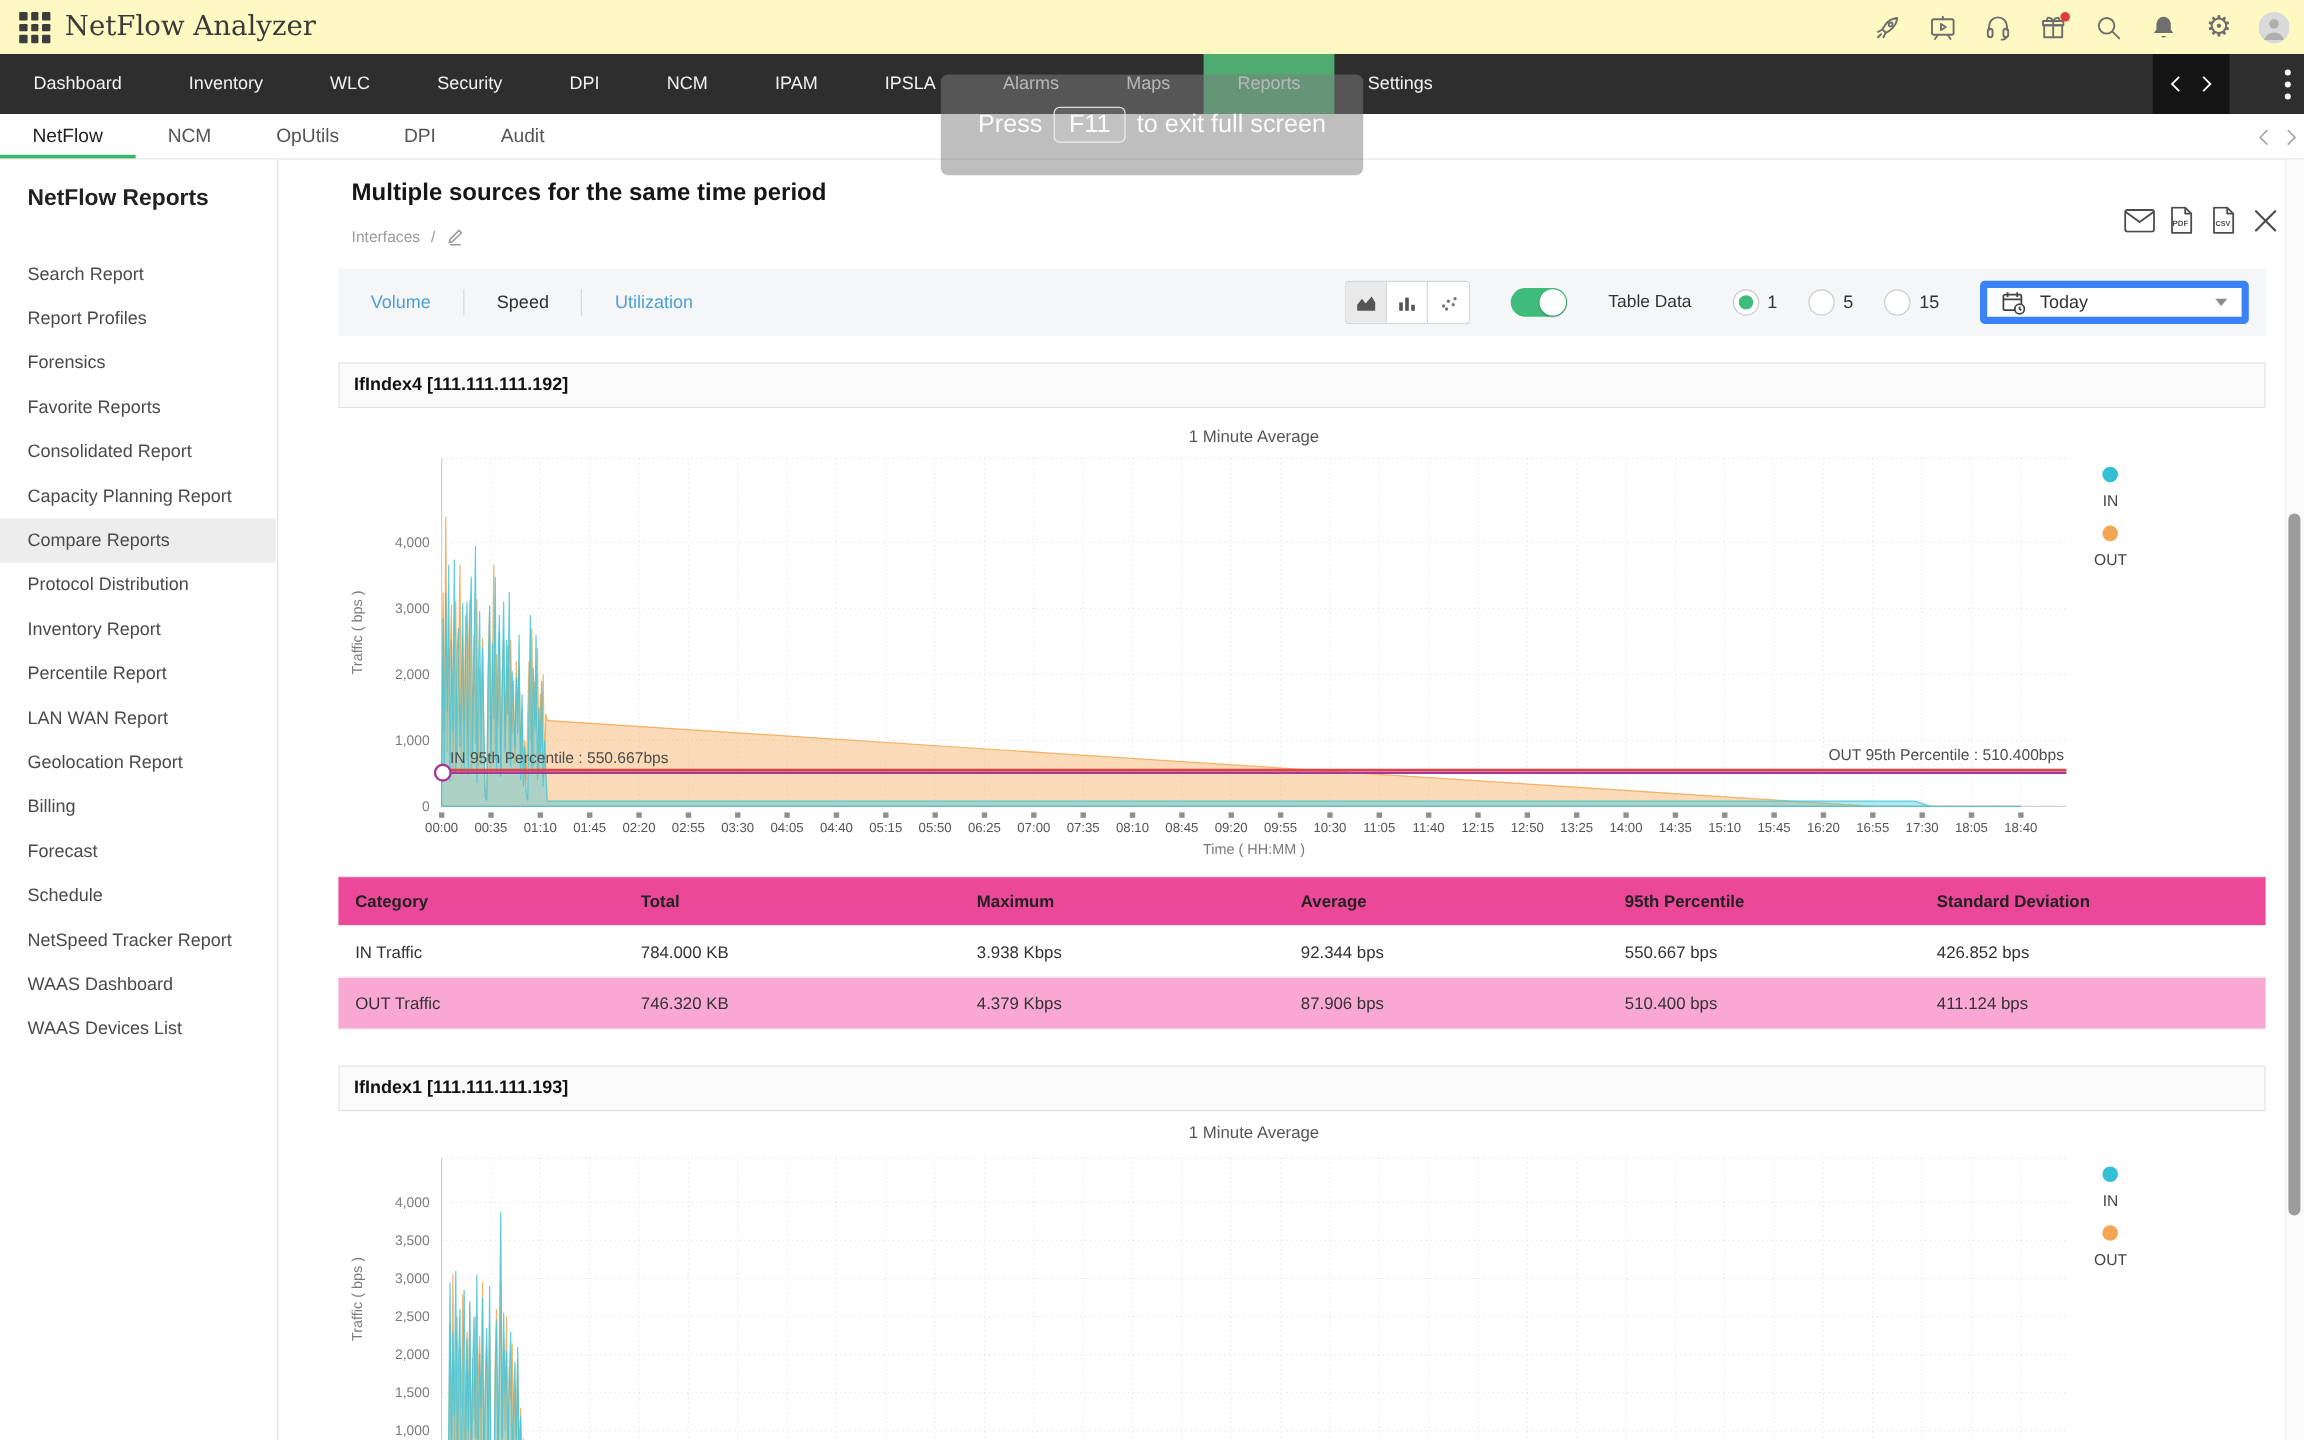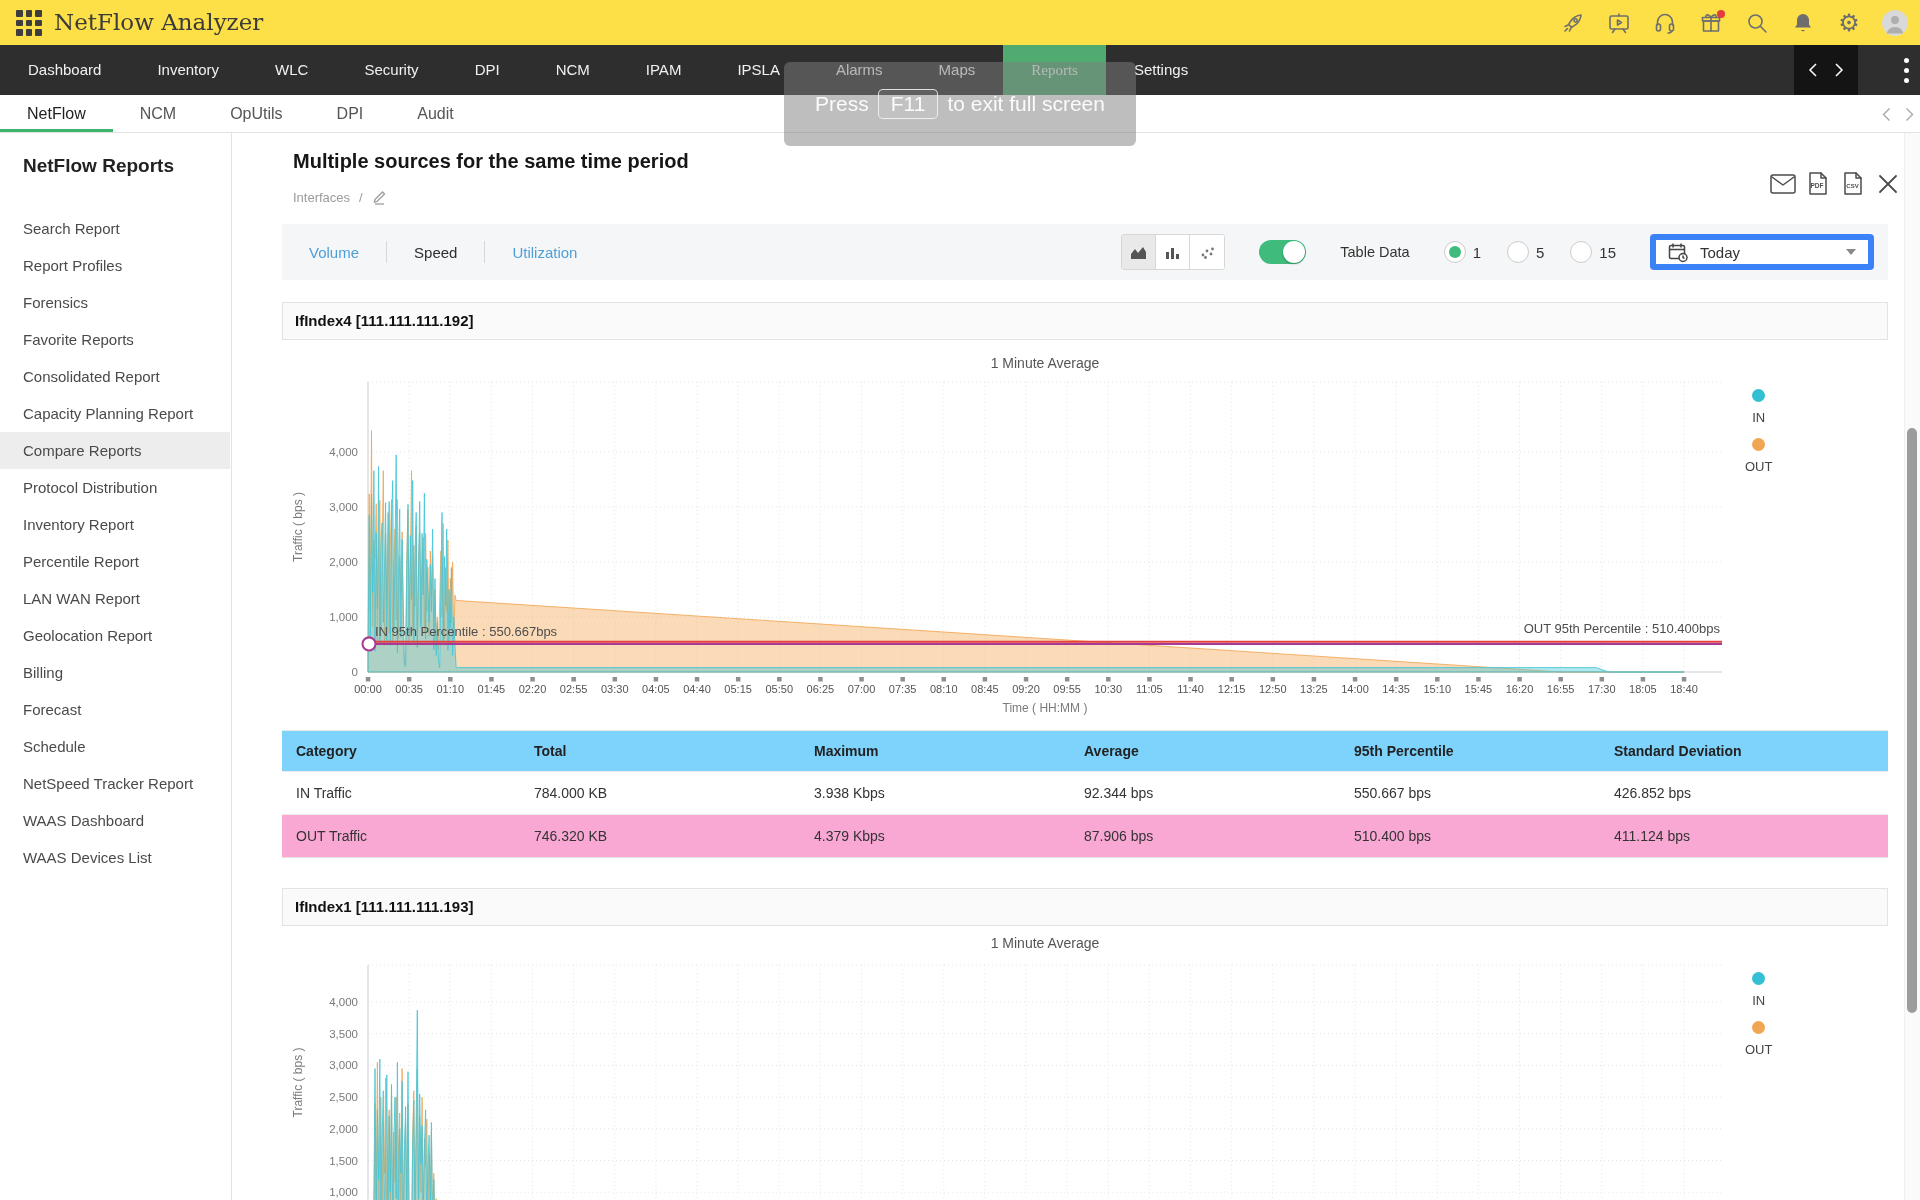--- a/index.html
+++ b/index.html
@@ -2,21 +2,21 @@
 <html style="--accent: #3fbb7c; --underline: #3cb46e;"><head>
 <meta charset="utf-8">
 <style>
   * { margin:0; padding:0; box-sizing:border-box; }
   html,body { width:1920px; height:1200px; overflow:hidden; background:#fff;
     font-family:"Liberation Sans", sans-serif; }
   body { position:relative; }
   ul { list-style:none; }
 
   
-  .topbar { position:absolute; left:0; top:0; width:1920px; height:53px; background:#fde047; }
+  .topbar { position:absolute; left:0; top:0; width:1920px; height:53px; background:#fef9c3; }
   .grid3 { position:absolute; left:16px; top:10px; width:26px; height:26px;
     display:grid; grid-template-columns:repeat(3,1fr); gap:3px; cursor:pointer; }
   .grid3 span { background:#3d3d3d; border-radius:1px; }
   .logo { position:absolute; left:54px; top:0; line-height:45px; font-family:"DejaVu Serif", serif;
     font-size:23px; color:#3b3b3b; }
   .top-icons { position:absolute; right:12px; top:0; height:45px; display:flex; align-items:center; gap:20px; }
   .tic { width:26px; height:26px; display:flex; align-items:center; justify-content:center; position:relative; cursor:pointer; }
   .tic svg { stroke:#6e6e6e; fill:none; stroke-width:1.6; stroke-linecap:round; stroke-linejoin:round; }
   .tic .badge { position:absolute; top:0; right:-1px; width:8px; height:8px; border-radius:50%; }
   .gear-glyph { font-size:24px; color:#6e6e6e; line-height:1; }
@@ -103,21 +103,21 @@
   .chart { position:absolute; left:282px; }
   .chart svg { font-family:"Liberation Sans", sans-serif; display:block; }
   .legend { position:absolute; left:1745px; z-index:5; }
   .leg-row { display:flex; align-items:center; gap:8px; margin-bottom:13px;flex-direction:column; }
   .leg-dot { width:13px; height:13px; border-radius:50%; }
   .leg-label { font-size:13px; color:#444; }
 
   
   .stats { position:absolute; left:282px; top:730px; width:1606px; border-bottom:1px solid #e2e2e2; }
   .stats .tr { display:grid; grid-template-columns:238px 280px 270px 270px 260px 288px; }
-  .stats .tr.head { background:#7dd3fc; border-top:1px solid #e8e8e8; }
+  .stats .tr.head { background:#ec4899; border-top:1px solid #e8e8e8; }
   .stats .tr.head .td { font-weight:bold; color:#222; height:40px; line-height:40px; }
   .stats .td { font-size:14px; color:#333; height:42px; line-height:42px; padding-left:14px;
     white-space:nowrap; overflow:hidden; }
   .stats .tr:not(.head) { border-top:1px solid #ececec; }
   .stats .tr.alt { background:#f9a8d4; }
 
   
   .sb-track { position:absolute; left:1904px; top:133px; width:16px; height:1067px; background:#fafafa;
     border-left:1px solid #efefef; }
   .sb-thumb { position:absolute; left:2px; top:295px; width:10px; height:585px; border-radius:5px;
@@ -199,21 +199,21 @@
       <li>Dashboard</li>
       <li>Inventory</li>
       <li>WLC</li>
       <li>Security</li>
       <li>DPI</li>
       <li>NCM</li>
       <li>IPAM</li>
       <li>IPSLA</li>
       <li>Alarms</li>
       <li>Maps</li>
-      <li class="active" style="background: rgb(79, 171, 112); font-family: Liberation Serif, serif;">Reports</li>
+      <li class="active" style="background: rgb(79, 171, 112);">Reports</li>
       <li>Settings</li>
     </ul>
   <div class="nav-arrows">
     <svg width="10" height="16" viewBox="0 0 10 16">
         <path d="M8 2L2 8l6 6"></path>
       </svg>
     <svg width="10" height="16" viewBox="0 0 10 16">
         <path d="M2 2l6 6-6 6"></path>
       </svg>
   </div>

